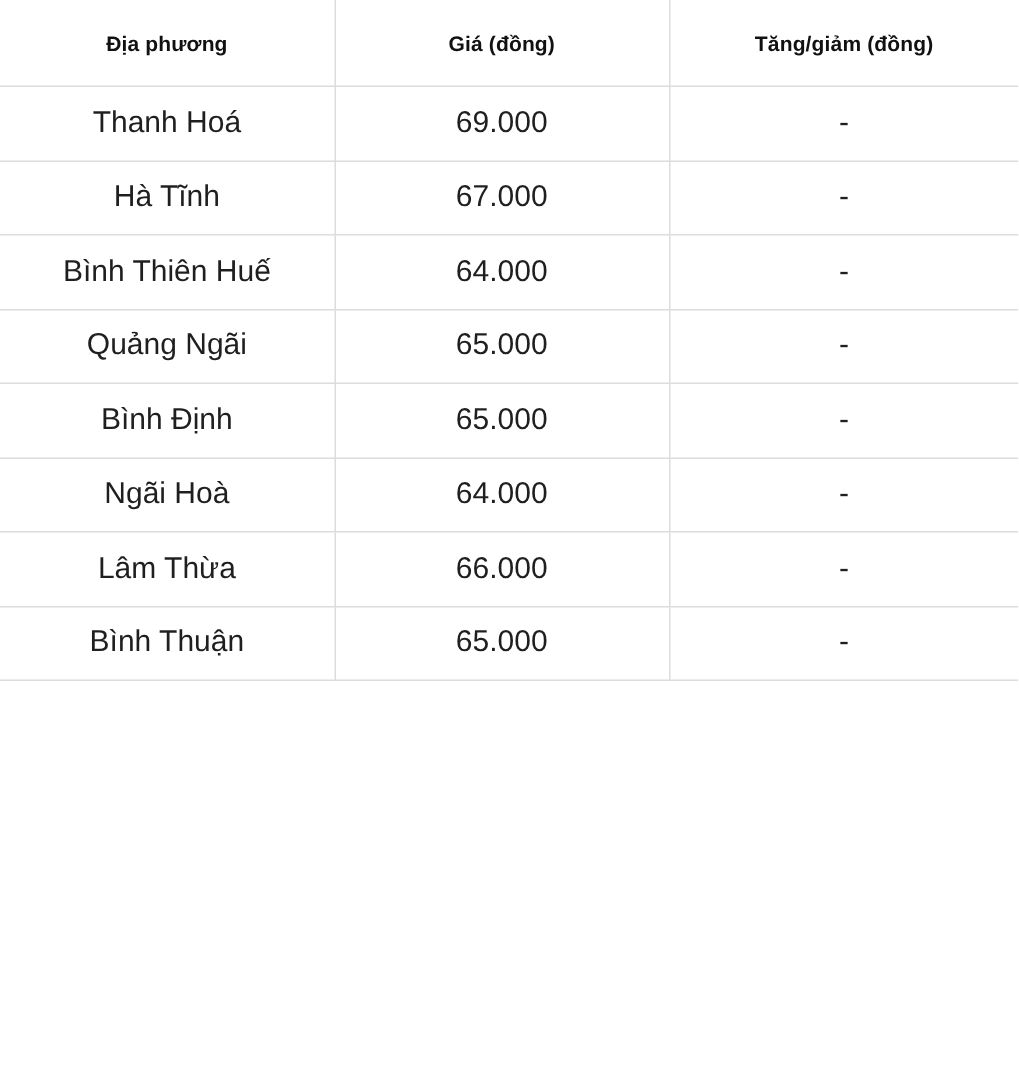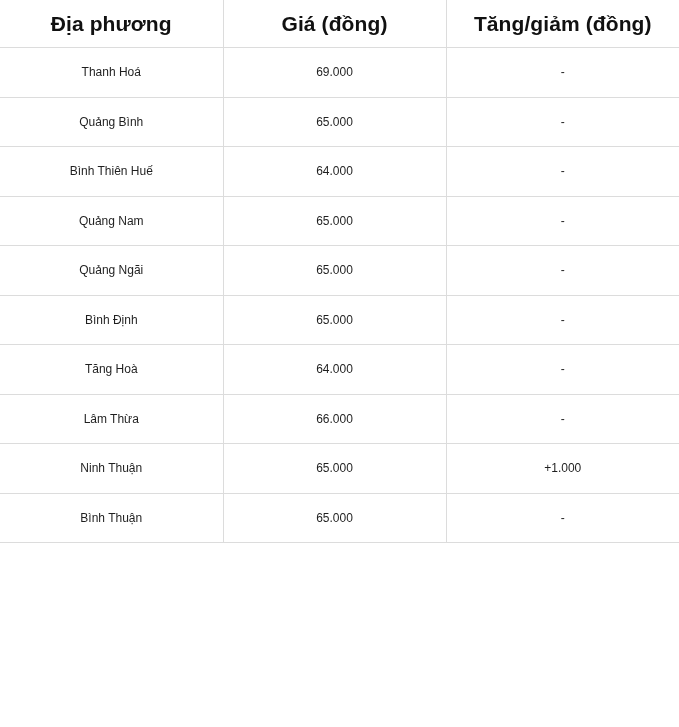--- a/index.html
+++ b/index.html
@@ -24,29 +24,29 @@
   table.price-table col.col-change { width: 233px; }
 
   table.price-table th,
   table.price-table td {
     border: 1px solid #dcdcdc;
     text-align: center;
     vertical-align: middle;
     padding: 0;
   }
   table.price-table thead th {
-    height: 47px;
-    font-size: 21px;
+    height: 57px;
+    font-size: 14px;
     font-weight: bold;
     color: #111111;
     letter-spacing: 0.1px;
   }
   table.price-table tbody td {
     height: 48.5px;
-    font-size: 12px;
+    font-size: 20px;
     font-weight: normal;
     color: #1f1f1f;
   }
   table.price-table tbody td.cell-change {
     color: #1f1f1f;
   }
   
   table.price-table tr > *:first-child { border-left: none; }
   table.price-table tr > *:last-child { border-right: none; }
   table.price-table thead tr > * { border-top: none; }
@@ -67,58 +67,48 @@
       <th>Tăng/giảm (đồng)</th>
     </tr>
   </thead>
   <tbody>
     <tr>
       <td class="cell-locality">Thanh Hoá</td>
       <td class="cell-price">69.000</td>
       <td class="cell-change">-</td>
     </tr>
     <tr>
-      <td class="cell-locality">Quảng Bình</td>
-      <td class="cell-price">65.000</td>
+      <td class="cell-locality">Hà Tĩnh</td>
+      <td class="cell-price">67.000</td>
       <td class="cell-change">-</td>
     </tr>
     <tr>
       <td class="cell-locality">Bình Thiên Huế</td>
       <td class="cell-price">64.000</td>
-      <td class="cell-change">-</td>
-    </tr>
-    <tr>
-      <td class="cell-locality">Quảng Nam</td>
-      <td class="cell-price">65.000</td>
       <td class="cell-change">-</td>
     </tr>
     <tr>
       <td class="cell-locality">Quảng Ngãi</td>
       <td class="cell-price">65.000</td>
       <td class="cell-change">-</td>
     </tr>
     <tr>
       <td class="cell-locality">Bình Định</td>
       <td class="cell-price">65.000</td>
       <td class="cell-change">-</td>
     </tr>
     <tr>
-      <td class="cell-locality">Tăng Hoà</td>
+      <td class="cell-locality">Ngãi Hoà</td>
       <td class="cell-price">64.000</td>
       <td class="cell-change">-</td>
     </tr>
     <tr>
       <td class="cell-locality">Lâm Thừa</td>
       <td class="cell-price">66.000</td>
       <td class="cell-change">-</td>
-    </tr>
-    <tr>
-      <td class="cell-locality">Ninh Thuận</td>
-      <td class="cell-price">65.000</td>
-      <td class="cell-change">+1.000</td>
     </tr>
     <tr>
       <td class="cell-locality">Bình Thuận</td>
       <td class="cell-price">65.000</td>
       <td class="cell-change">-</td>
     </tr>
   </tbody>
 </table>
 
 </body></html>

